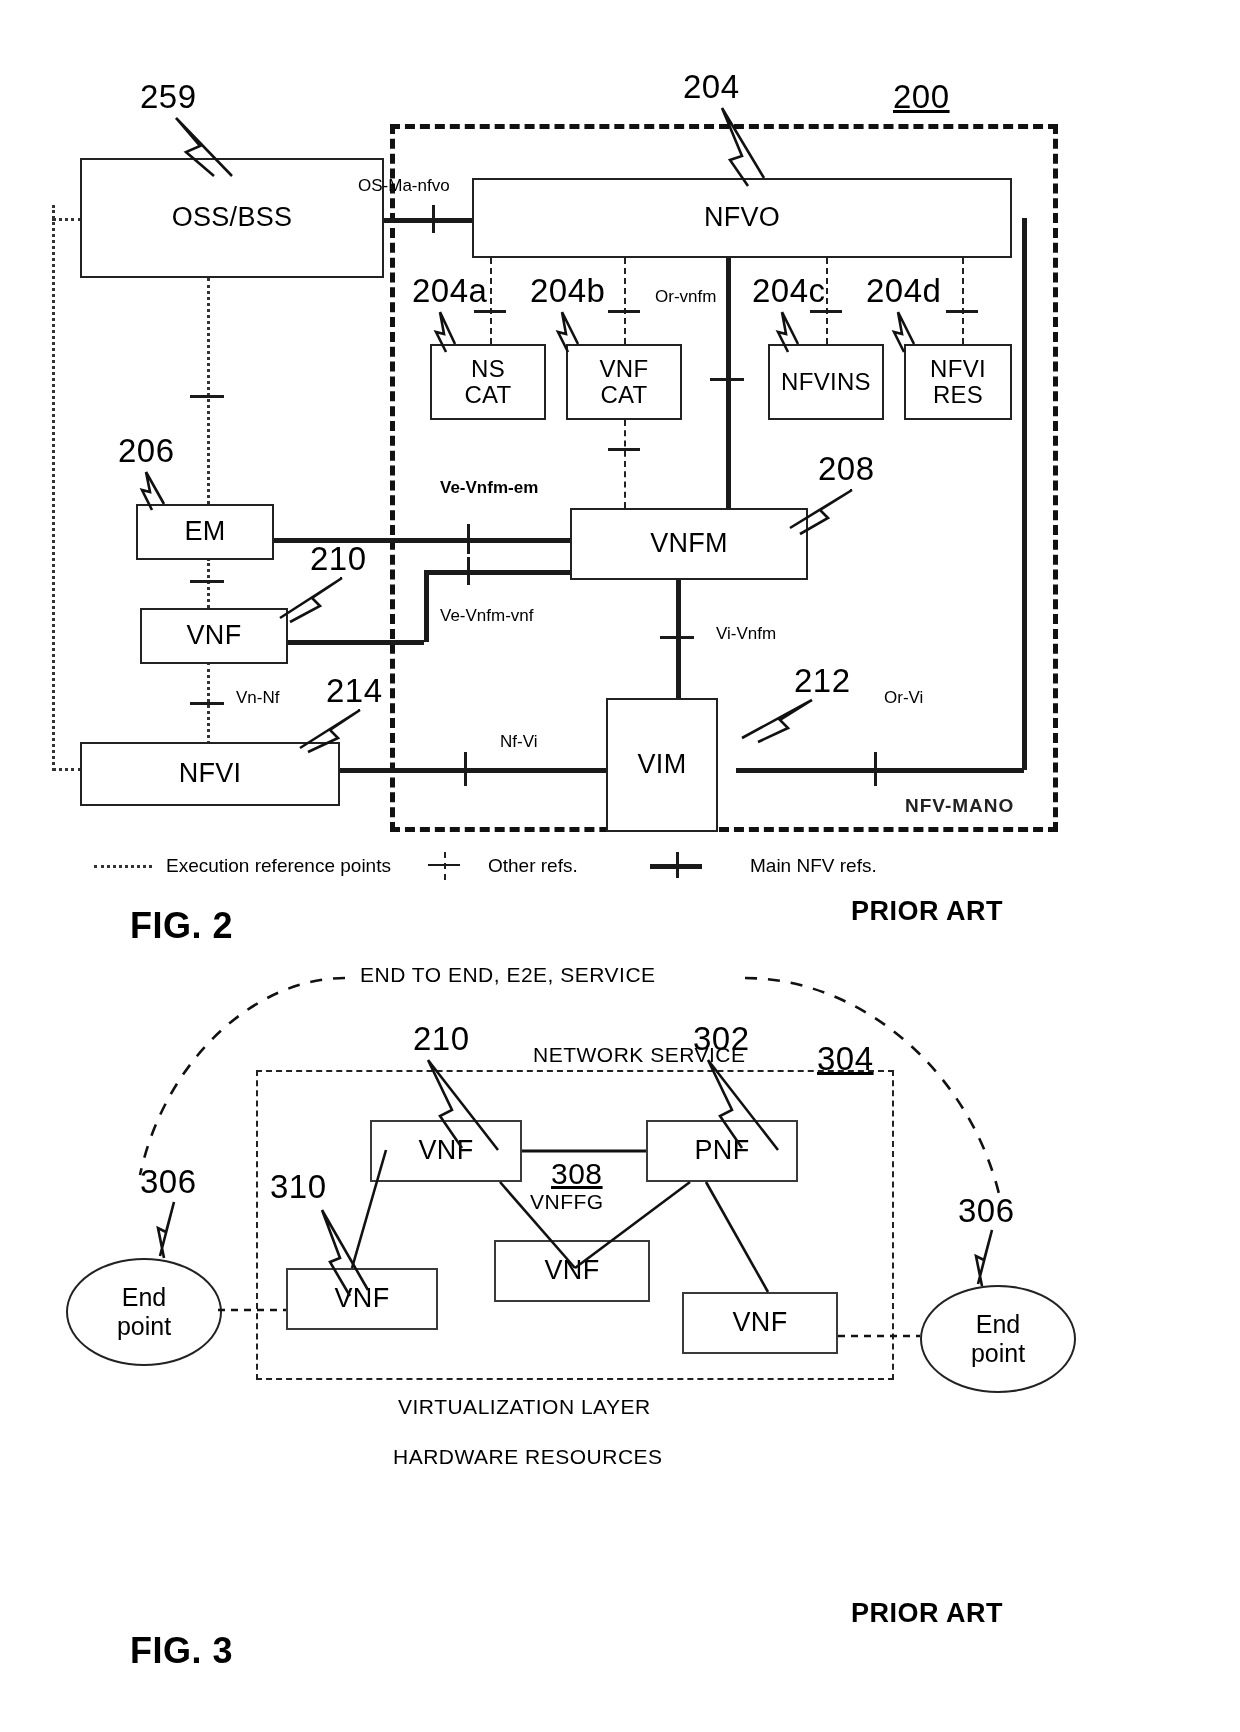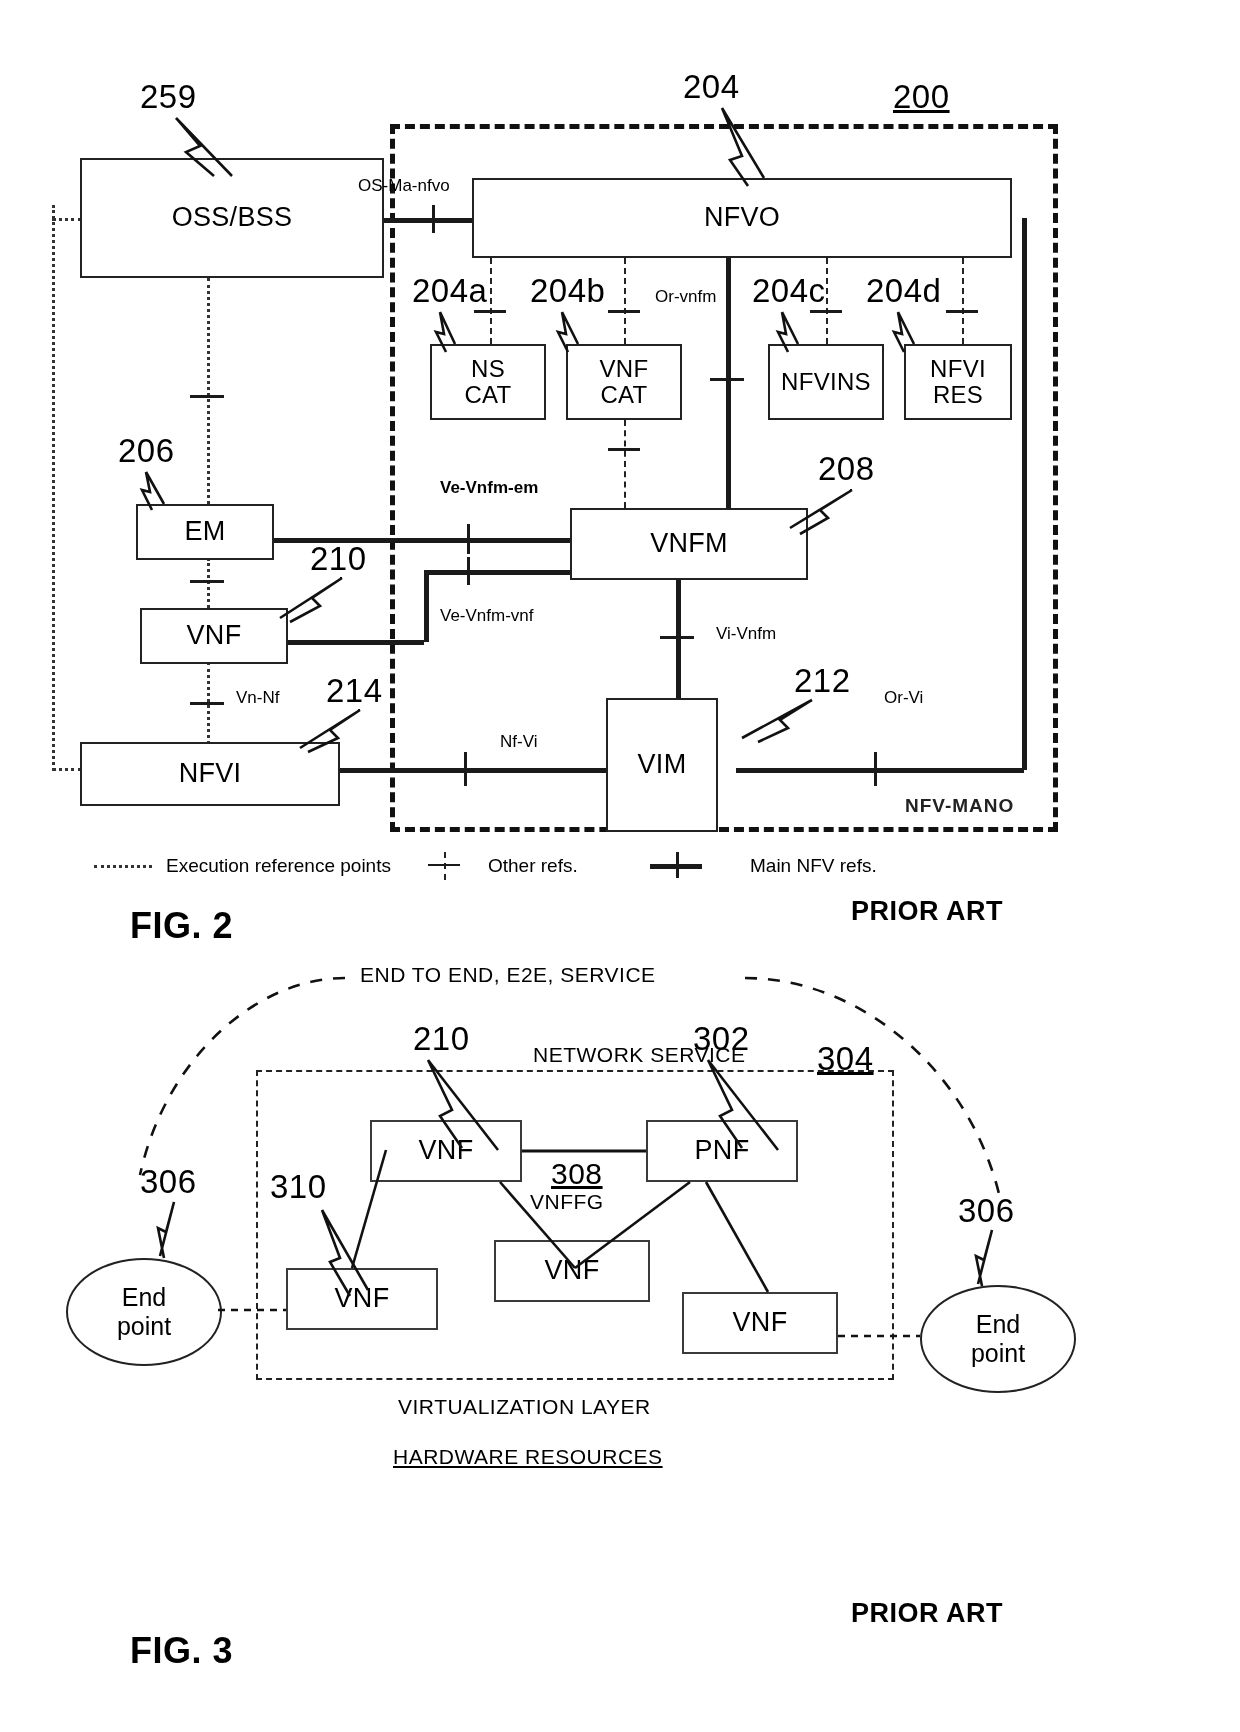--- a/index.html
+++ b/index.html
@@ -238,21 +238,21 @@
     <span>point</span>
   </div>
 
   <div class="num" style="left:413px;top:1020px;">210</div>
   <div class="num" style="left:693px;top:1020px;">302</div>
   <div class="num" style="left:270px;top:1168px;">310</div>
   <div class="num" style="left:140px;top:1163px;">306</div>
   <div class="num" style="left:958px;top:1192px;">306</div>
 
   <div class="capline" style="left:398px;top:1395px;">VIRTUALIZATION LAYER</div>
-  <div class="capline" style="left:393px;top:1445px;text-decoration:underline;">HARDWARE RESOURCES</div>
+  <div class="capline" style="left:393px;top:1445px;">HARDWARE RESOURCES</div>
 
   <div class="figcap" style="left:130px;top:1630px;">FIG. 3</div>
   <div class="prior" style="left:851px;top:1598px;">PRIOR ART</div>
 </div>
 
 <svg class="overlay" viewBox="0 0 1240 1732" xmlns="http://www.w3.org/2000/svg">
   <g stroke="#111" fill="none" stroke-width="2.6">
 
     <path d="M176,118 L232,176 M176,118 L200,146 L186,152 L214,176"></path>
     <path d="M722,108 L764,178 M722,108 L742,156 L730,160 L748,186"></path>

